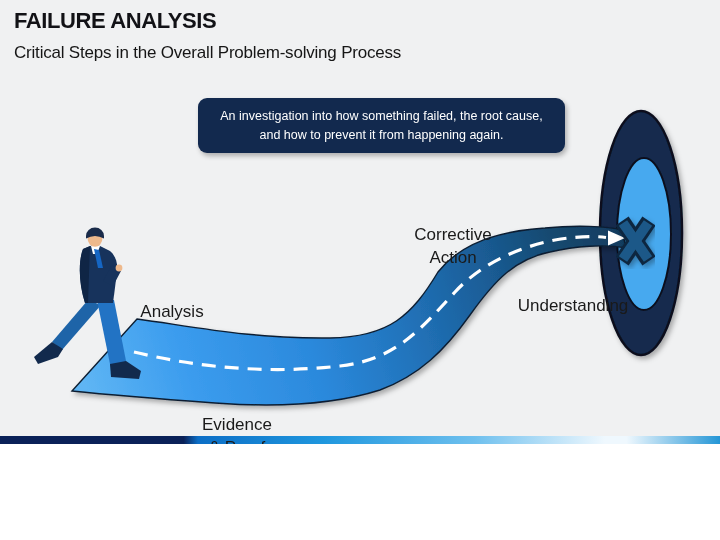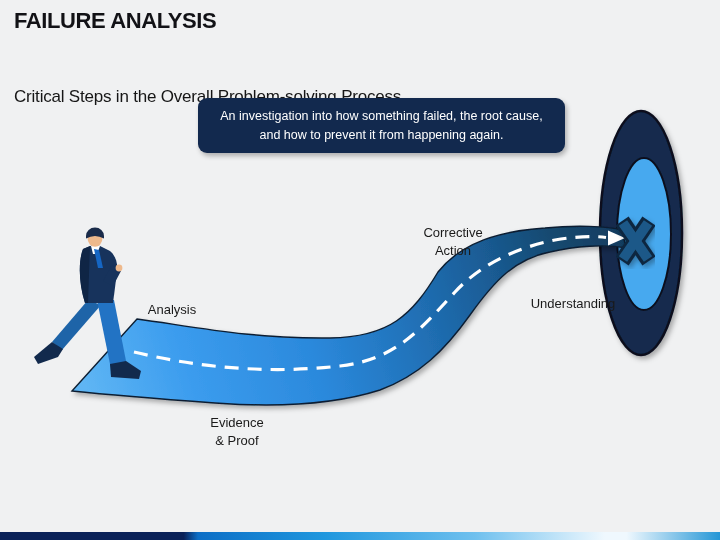--- a/index.html
+++ b/index.html
@@ -1,46 +1,46 @@
 <!DOCTYPE html>
 <html><head>
 <meta charset="utf-8">
 <style>
   html,body{margin:0;padding:0;}
   #slide{
     position:relative;
-    width:720px;height:540px;
+    width:720px;height:444px;
     background:#f0f1f2;
     overflow:hidden;
     font-family:"Liberation Sans", sans-serif;
     color:#141414;
   }
   #title{
     position:absolute;left:14px;top:8px;
     font-size:22px;font-weight:bold;letter-spacing:-0.4px;
     color:#121216;white-space:nowrap;
   }
   #subtitle{
     position:absolute;left:14px;top:43px;
     font-size:17px;font-weight:400;letter-spacing:-0.2px;
-    color:#161616;white-space:nowrap;margin-top:44px;
+    color:#161616;white-space:nowrap;
   }
   #callout{
     position:absolute;left:198px;top:98px;width:367px;height:55px;
     background:#12294e;border-radius:9px;
     box-shadow:2px 3px 5px rgba(0,0,0,0.28);
     display:flex;align-items:center;justify-content:flex-end;
   }
   #callout .callout-text{
     color:#ffffff;font-size:12.5px;line-height:1.45;
     text-align:center;padding:0 22px;
   }
   .step-label{
     position:absolute;transform:translateX(-50%);
-    font-size:13px;line-height:1.35;text-align:center;
+    font-size:17px;line-height:1.35;text-align:center;
     color:#1a1a1a;white-space:pre-line;z-index:5;
   }
   #diagram-svg{position:absolute;left:0;top:0;z-index:2;}
   #bottom-bar{
     position:absolute;left:0;bottom:0;width:720px;height:8px;
     background:linear-gradient(90deg,
       #0a2158 0%, #0a2158 25.5%,
       #0c6ec6 27.5%,
       #1f97de 45%,
       #6fc0ee 66%,

